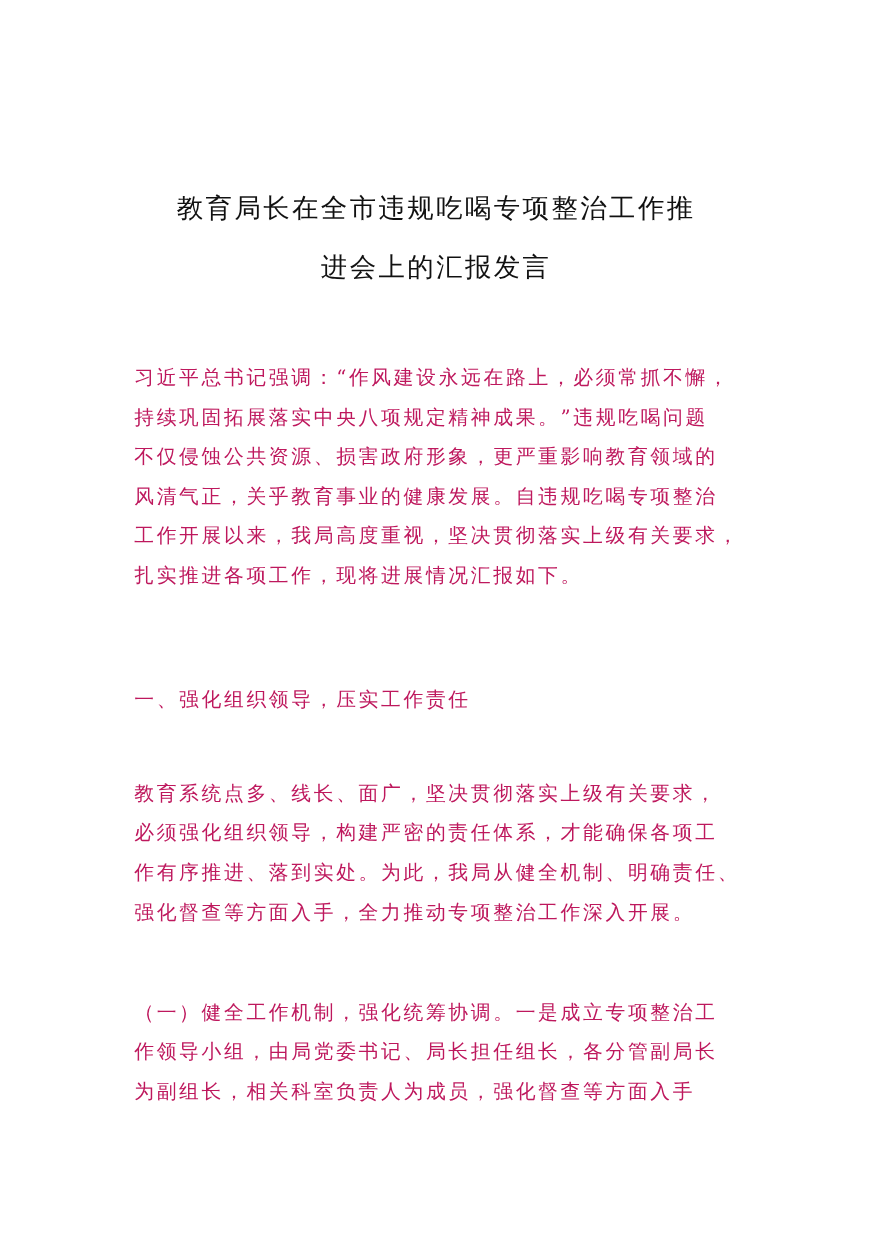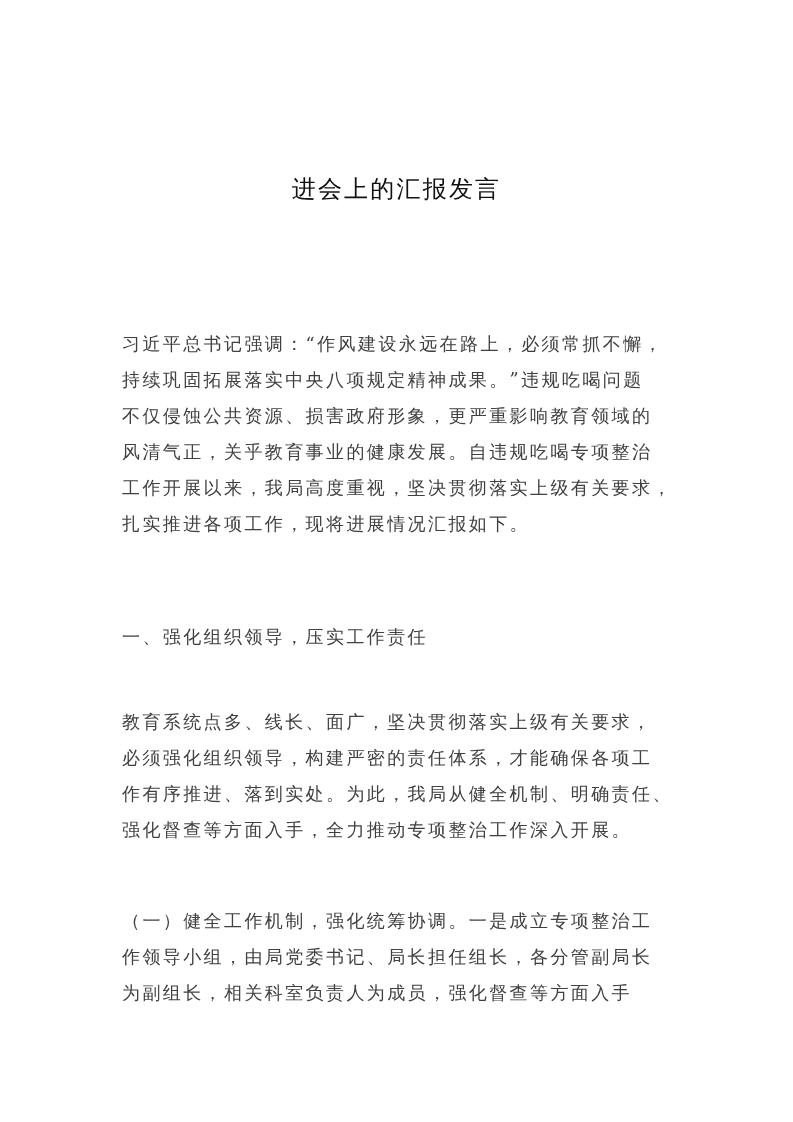--- a/index.html
+++ b/index.html
@@ -39,38 +39,39 @@
       display: block;
       white-space: nowrap;
     }
     .block {
       position: absolute;
       left: 122px;
       width: 552px;
       font-size: 18px;
       line-height: 36px;
       letter-spacing: 2.4px;
-      color: #404040;
+      color: #be185d;
       margin: 0;
     }
     .block .line {
       display: block;
       white-space: nowrap;
     }
     #para-1 { top: 326px; }
     #heading-1 { top: 619px; }
     #para-2 { top: 704px; }
     #para-3 { top: 903px; }
   </style>
 </head>
 <body>
 
 <div class="page">
 
   <h1 class="title">
+    <span class="line">教育局长在全市违规吃喝专项整治工作推</span>
     <span class="line">进会上的汇报发言</span>
   </h1>
 
   <p class="block" id="para-1">
     <span class="line">习近平总书记强调：“作风建设永远在路上，必须常抓不懈，</span>
     <span class="line">持续巩固拓展落实中央八项规定精神成果。”违规吃喝问题</span>
     <span class="line">不仅侵蚀公共资源、损害政府形象，更严重影响教育领域的</span>
     <span class="line">风清气正，关乎教育事业的健康发展。自违规吃喝专项整治</span>
     <span class="line">工作开展以来，我局高度重视，坚决贯彻落实上级有关要求，</span>
     <span class="line">扎实推进各项工作，现将进展情况汇报如下。</span>

